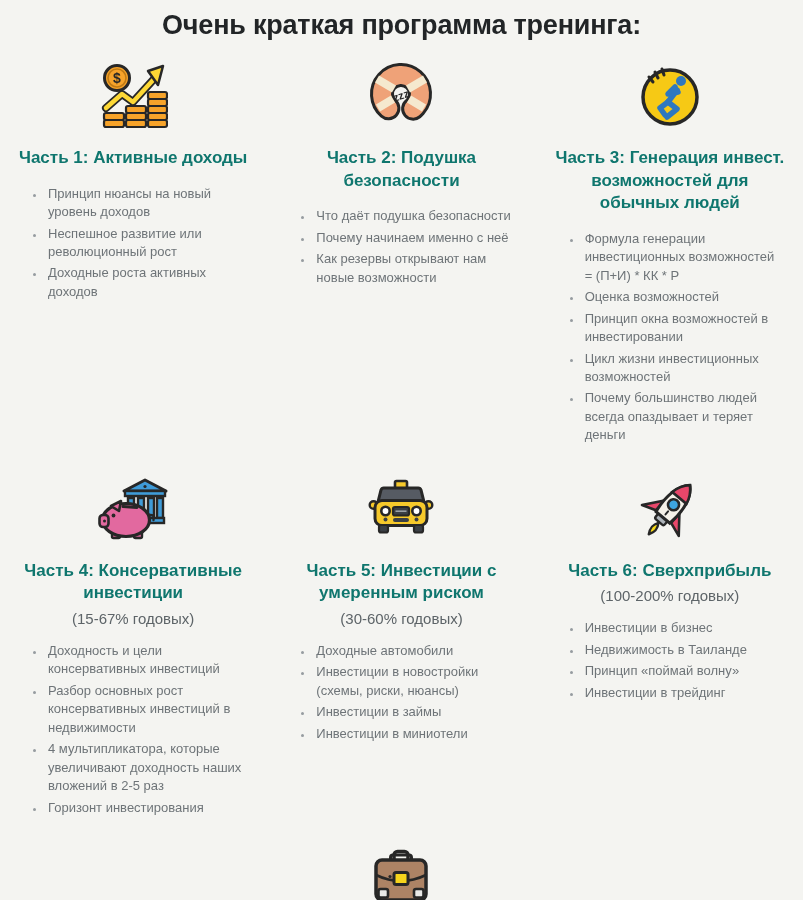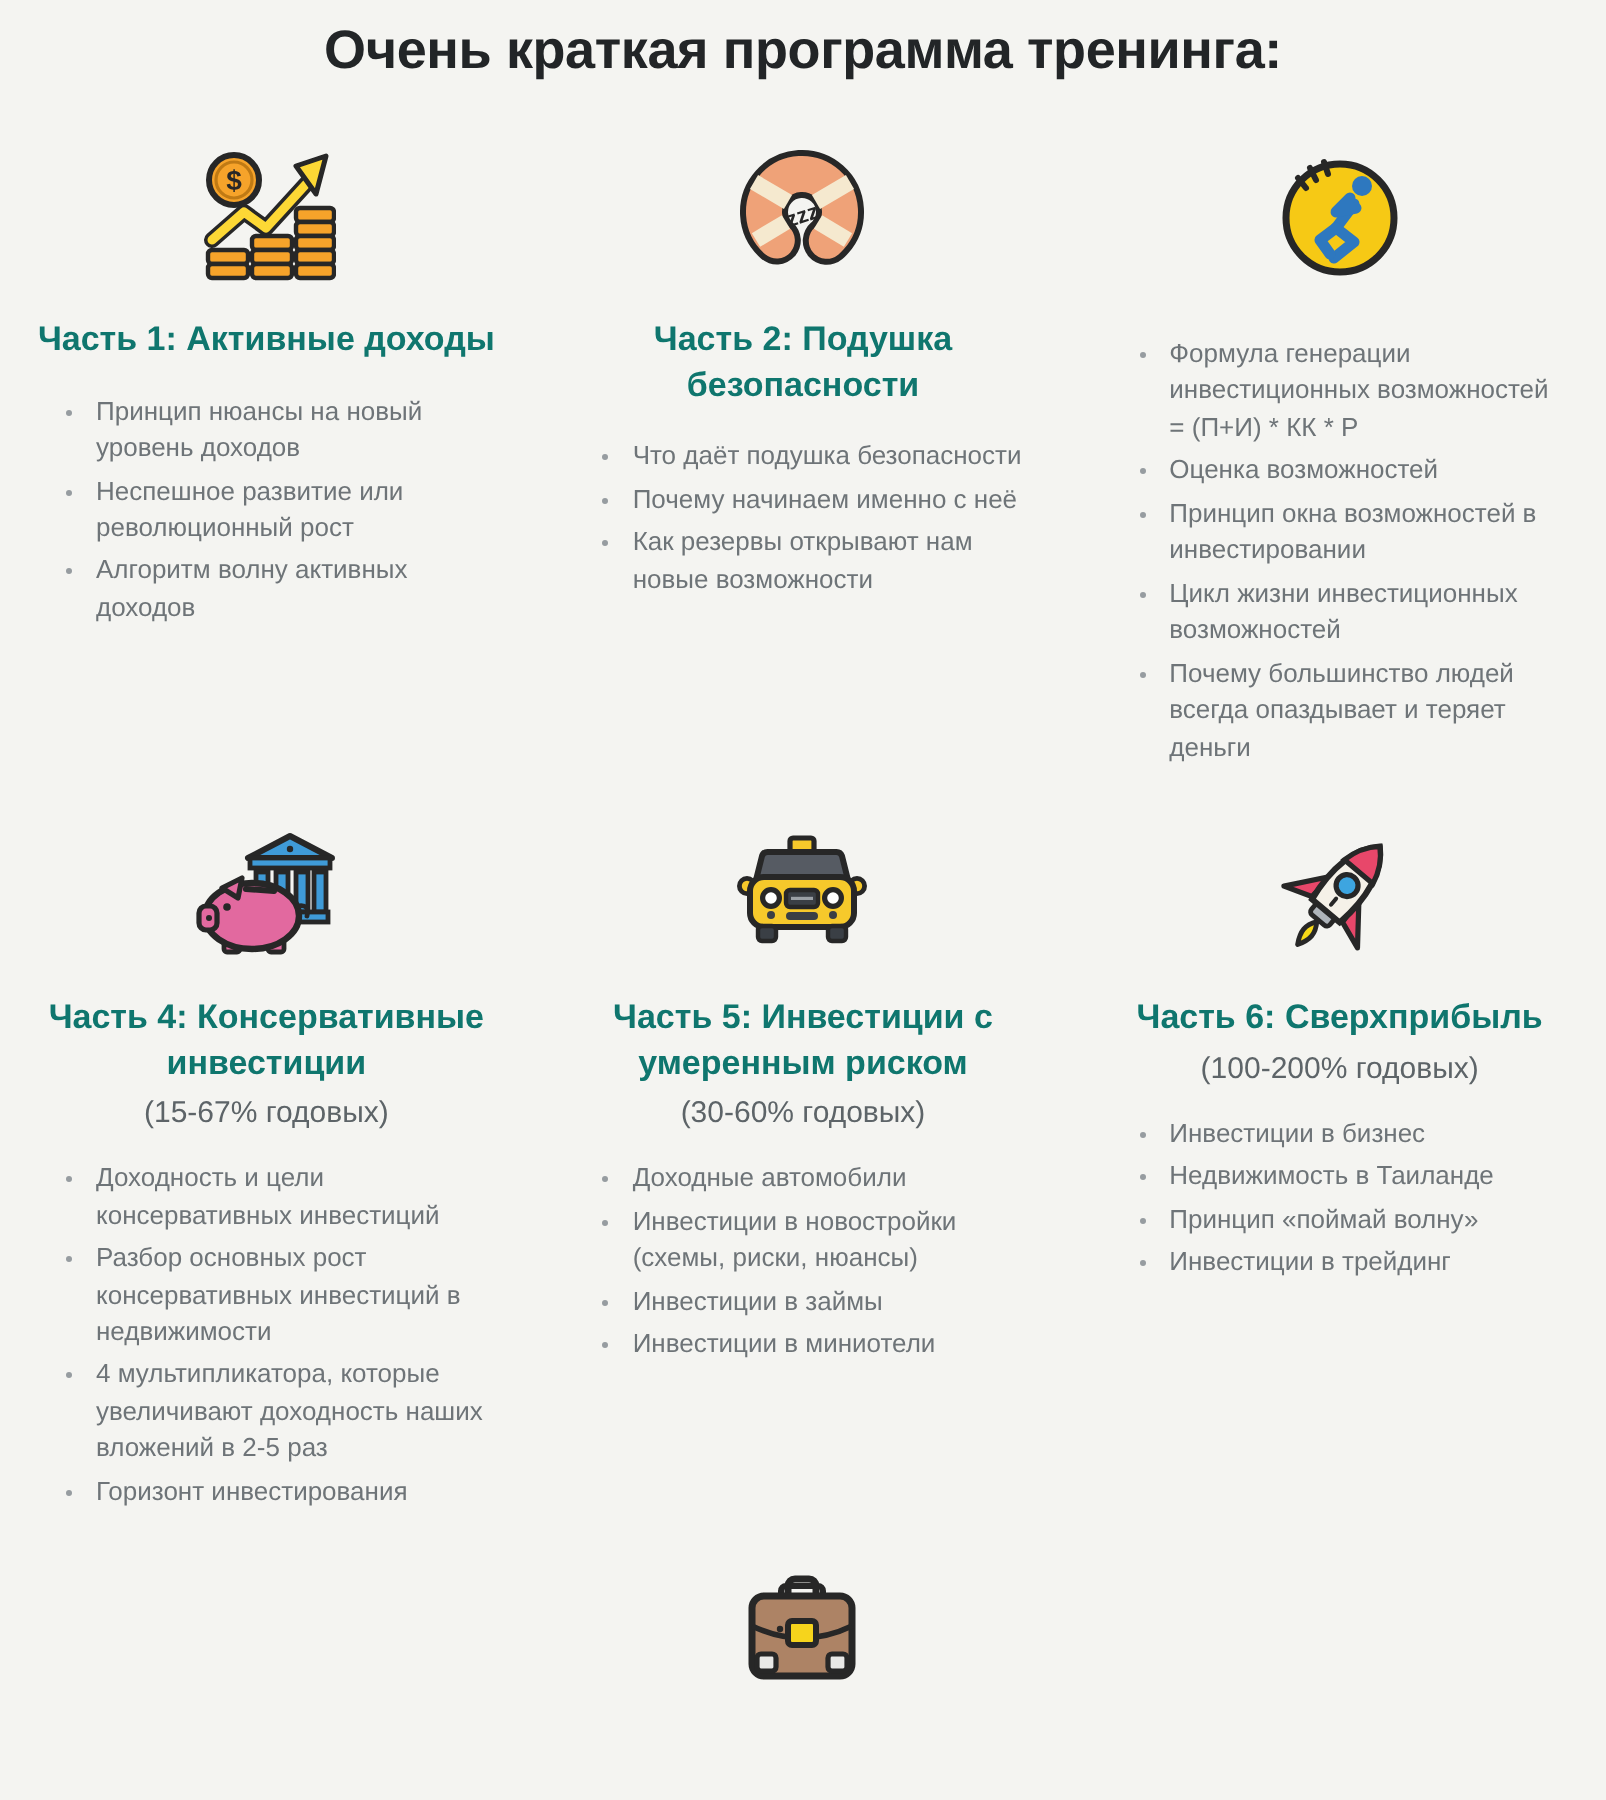--- a/index.html
+++ b/index.html
@@ -5,21 +5,21 @@
   html,body{margin:0;padding:0;}
   body{
     width:803px;height:900px;overflow:hidden;
     background:#f4f4f1;
     font-family:"Liberation Sans", sans-serif;
     color:#2c3a40;
   }
   .page{padding:6px 12px 0;}
   .page-title{
     font-size:27px;font-weight:700;text-align:center;
-    color:#222527;margin:4px 0 32px;letter-spacing:-0.2px;
+    color:#222527;margin:4px 0 20px;letter-spacing:-0.2px;
   }
   .grid{
     display:grid;grid-template-columns:1fr 1fr 1fr;
     column-gap:34px;row-gap:26px;padding:0 4px;
   }
   .card{display:flex;flex-direction:column;align-items:center;}
   .card-7{grid-column:2;}
   .icon-box{height:70px;width:70px;margin-bottom:10px;flex:0 0 auto;}
   .sec-title{
     font-size:17px;font-weight:700;color:#0f766e;
@@ -66,21 +66,21 @@
             <circle cx="19" cy="17" r="12.5" fill="#f6a32a" class="outline" stroke-width="3"></circle>
             <circle cx="19" cy="17" r="9" fill="none" stroke="#c07a14" stroke-width="1.6"></circle>
             <text x="19" y="22" text-anchor="middle" font-size="14" font-weight="bold" fill="#272727">$</text>
           </g>
         </svg>
       </div>
       <h2 class="sec-title">Часть 1: Активные доходы</h2>
       <ul class="bullets">
         <li>Принцип нюансы на новый уровень доходов</li>
         <li>Неспешное развитие или революционный рост</li>
-        <li>Алгоритм волну активных доходов</li>
+        <li>Доходные роста активных доходов</li>
       </ul>
     </div>
 
     <div class="card">
       <div class="icon-box">
         <svg viewBox="0 0 70 70" width="70" height="70">
           <g transform="rotate(131.5 35 33)">
             <circle cx="35" cy="33" r="19" fill="none" stroke="#272727" stroke-width="24" stroke-dasharray="92 27.4" stroke-linecap="round"></circle>
             <circle cx="35" cy="33" r="19" fill="none" stroke="#efa278" stroke-width="18" stroke-dasharray="92 27.4" stroke-linecap="round"></circle>
           </g>
@@ -110,20 +110,21 @@
           </g>
           <g stroke="#2e78bf" stroke-width="5.5" fill="none" stroke-linecap="round" stroke-linejoin="round">
             <path d="M42,29 L33,41"></path>
             <path d="M43,31 L33,33 L40,26"></path>
             <path d="M33,41 L42,48 L32,56"></path>
             <path d="M33,41 L25,47 L30,54"></path>
           </g>
           <circle cx="46" cy="20" r="5" fill="#2e78bf"></circle>
         </svg>
       </div>
+      <h2 class="sec-title">Часть 3: Генерация инвест. возможностей для обычных людей</h2>
       <ul class="bullets">
         <li>Формула генерации инвестиционных возможностей = (П+И) * КК * Р</li>
         <li>Оценка возможностей</li>
         <li>Принцип окна возможностей в инвестировании</li>
         <li>Цикл жизни инвестиционных возможностей</li>
         <li>Почему большинство людей всегда опаздывает и теряет деньги</li>
       </ul>
     </div>
 
     <div class="card">

